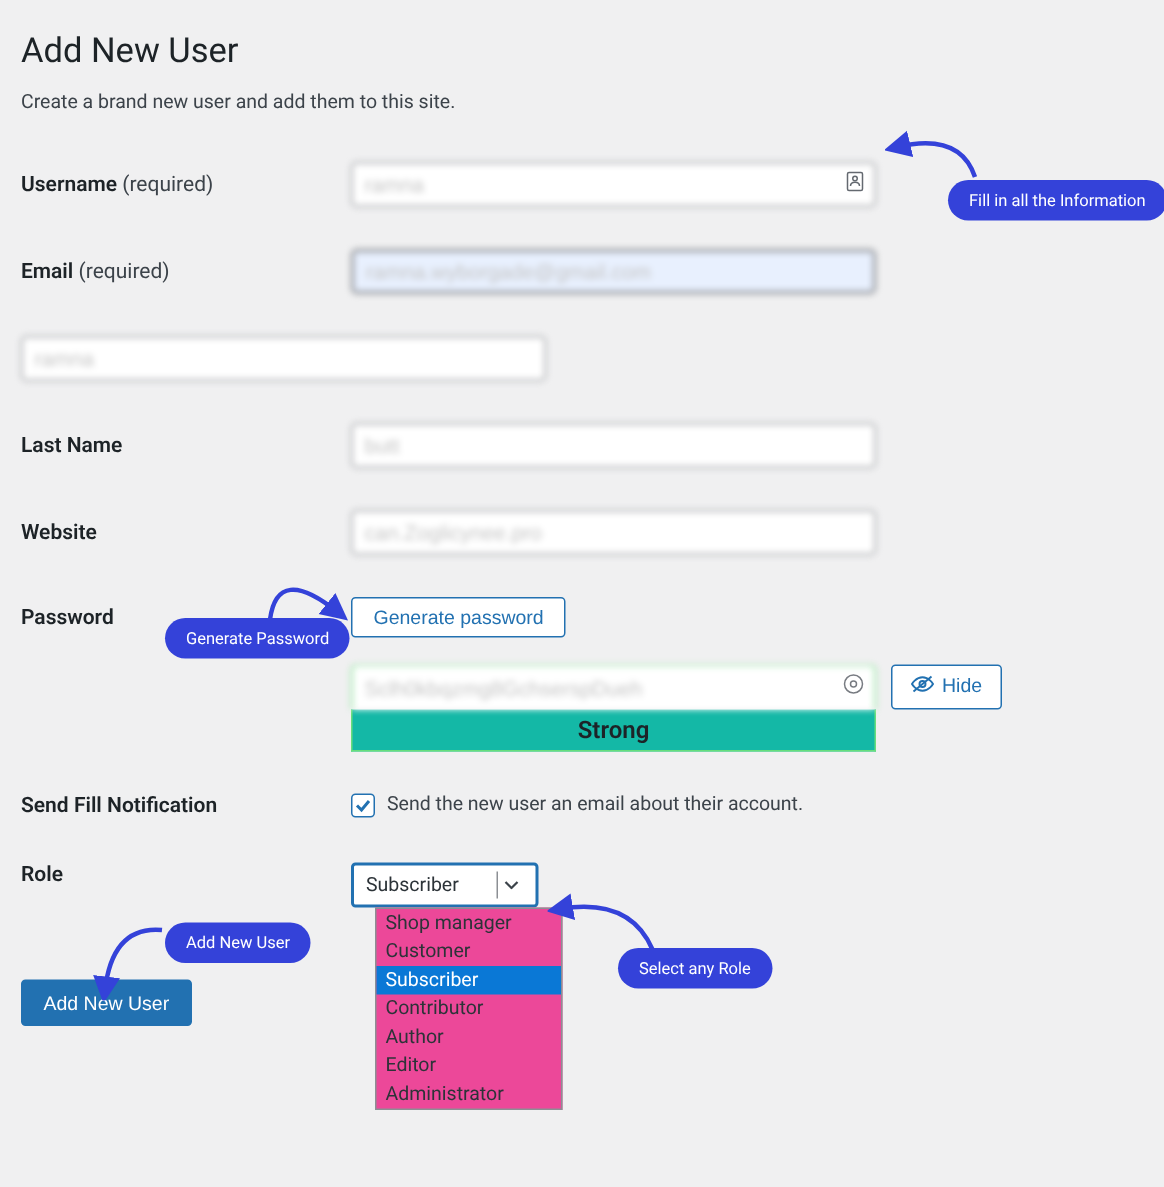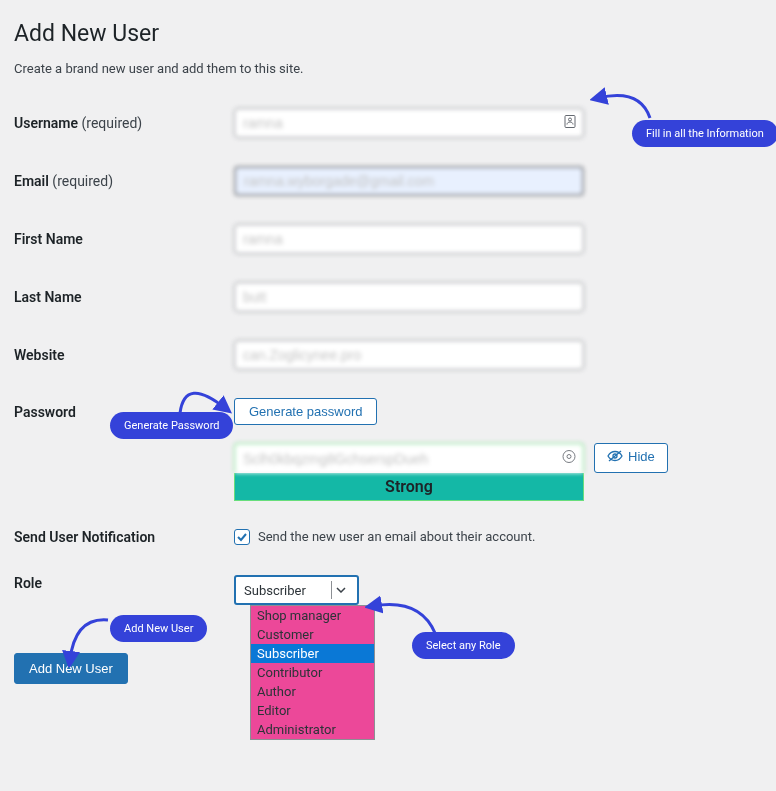--- a/index.html
+++ b/index.html
@@ -259,21 +259,20 @@
     <span>Email</span>
     <span class="required">(required)</span>
   </div>
   <div class="field-col">
     <input class="text-input email" style="filter: blur(2px);" type="text" value="ramna.wyborgade@gmail.com">
   </div>
 </div>
 
 
 <div class="form-row">
-  <div class="label-col">First Name</div>
   <div class="field-col">
     <input class="text-input" style="filter: blur(2px);" type="text" value="ramna">
   </div>
 </div>
 
 
 <div class="form-row">
   <div class="label-col">Last Name</div>
   <div class="field-col">
     <input class="text-input" style="filter: blur(2px);" type="text" value="butt">
@@ -322,21 +321,21 @@
             </svg>
         </span>
         <span>Hide</span>
       </button>
     </div>
   </div>
 </div>
 
 
 <div class="form-row" style="margin-top:28px;">
-  <div class="label-col">Send User Notification</div>
+  <div class="label-col">Send Fill Notification</div>
   <div class="field-col">
     <div class="checkbox-wrap">
       <div class="checkbox">
         <svg width="12" height="12" viewBox="0 0 12 12" fill="none" stroke="#2271b1" stroke-width="2">
             <path d="M2 6l3 3 5-6"></path>
           </svg>
       </div>
       <span>Send the new user an email about their account.</span>
     </div>
   </div>

